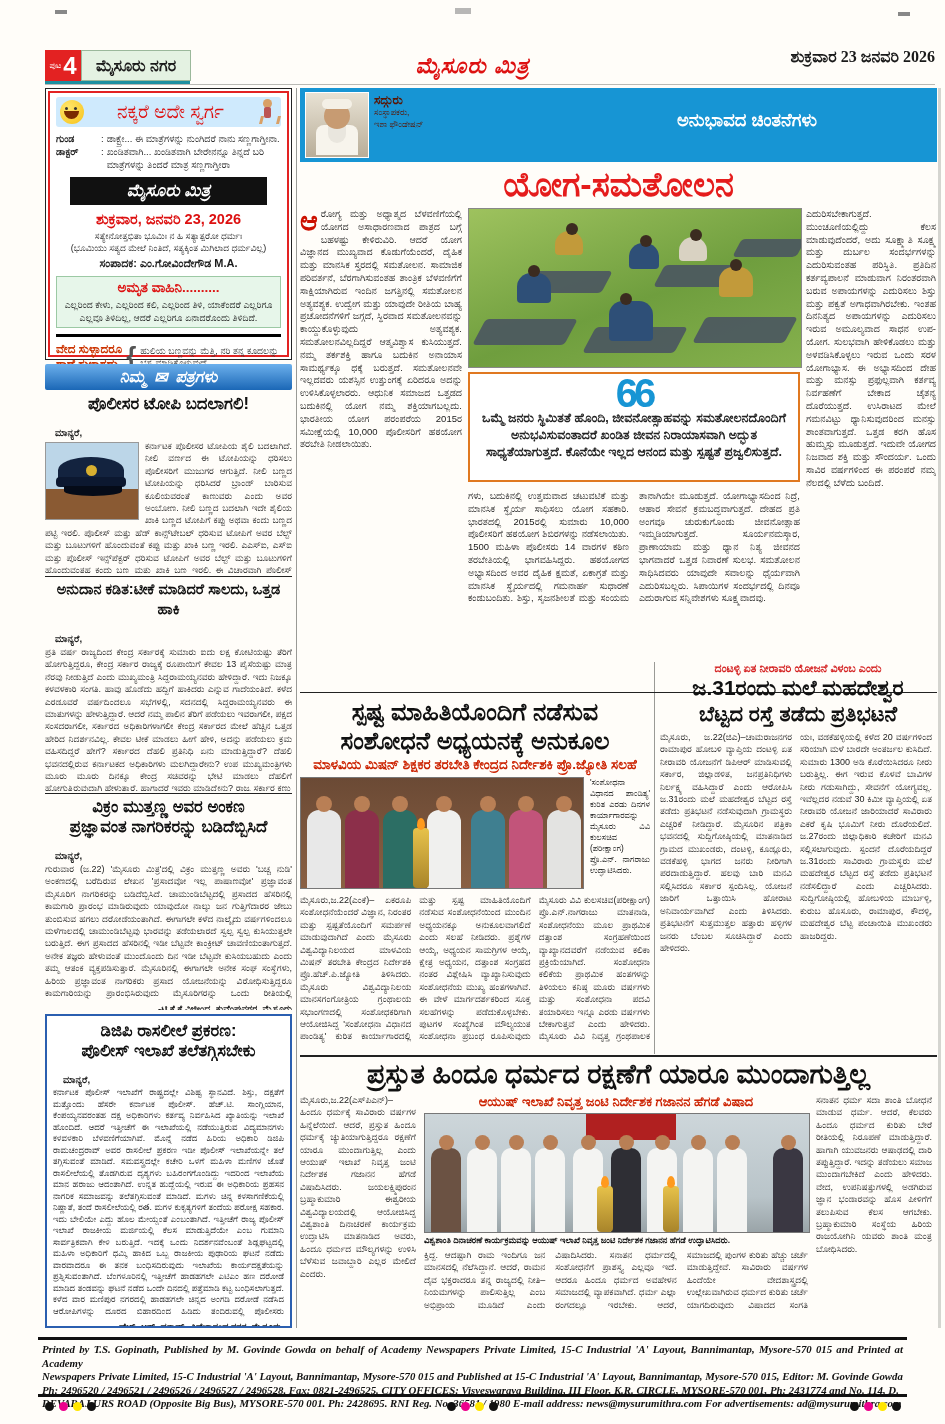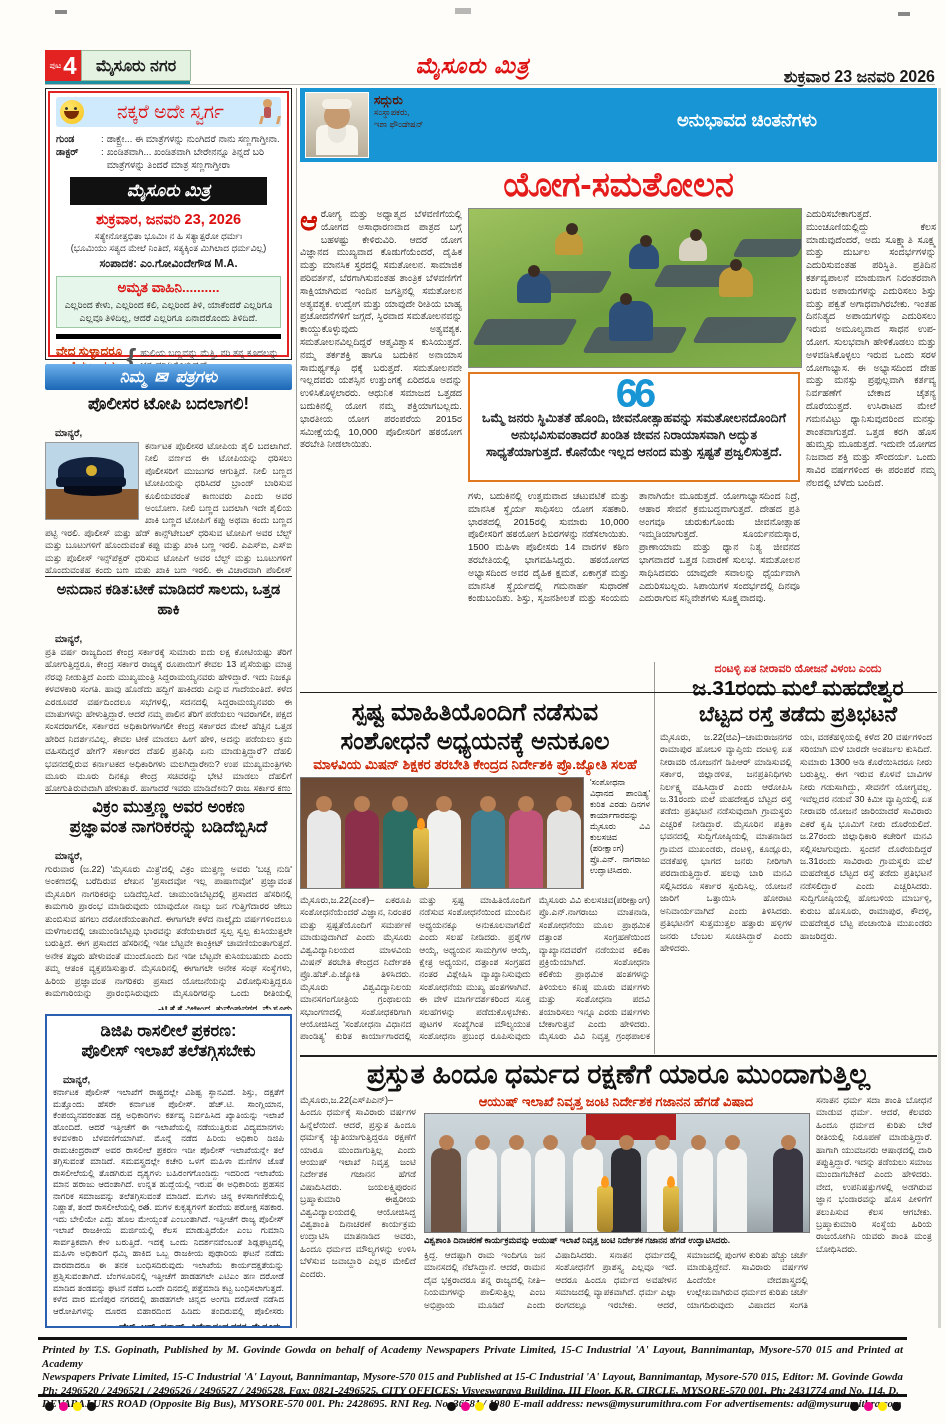--- a/index.html
+++ b/index.html
@@ -38,21 +38,21 @@
   .dlg .sp{width:42px;flex:0 0 auto;font-weight:bold;}
   .dlg .co{flex:0 0 auto;}
   .blackbar{background:#111;color:#fff;font-weight:bold;font-size:17px;text-align:center;
             padding:4px 0;margin:6px 14px 4px;font-style:italic;}
   .jdate{color:#dd1111;font-weight:bold;font-size:14.5px;text-align:center;margin:2px 0;}
   .motto{font-size:9px;text-align:center;line-height:12px;}
   .editorline{font-size:11px;font-weight:bold;text-align:center;margin-top:3px;}
   .amruta{background:#e7f6ea;border:1px solid #9cc9a4;margin-top:6px;padding:3px 5px;}
   .amruta .t{color:#dd1111;font-weight:bold;font-size:13.5px;text-align:center;}
   .amruta .x{font-size:9.3px;line-height:12.5px;text-align:center;margin-top:3px;}
-  .vedha{border-top:5px solid #000000;margin-top:6px;padding-top:4px;display:flex;align-items:center;gap:4px;}
+  .vedha{border-top:3px solid #000000;margin-top:6px;padding-top:4px;display:flex;align-items:center;gap:4px;}
   .vedha .l{color:#cc3300;font-weight:bold;font-size:12px;line-height:15px;white-space:nowrap;}
   .vedha .br{font-size:26px;color:#555;font-weight:bold;}
   .vedha .r{font-size:9.3px;line-height:12px;color:#333;}
   
   .letters-band{background:linear-gradient(180deg,#6cb0ec,#1b67b6);color:#fff;display:flex;align-items:center;
                 justify-content:center;gap:8px;font-weight:bold;font-style:italic;font-size:16px;border-radius:2px;}
   .lt-head{font-weight:bold;font-size:16.5px;text-align:center;line-height:20px;color:#111;}
   .capimg{float:left;width:92px;height:76px;margin:2px 6px 2px 0;background:linear-gradient(180deg,#bcd6e8 60%,#8a5a33 60%);
           position:relative;border:1px solid #999;}
   .capimg .top{position:absolute;left:12px;top:14px;width:66px;height:26px;background:#13233f;border-radius:50% 50% 10% 10%;}
@@ -119,21 +119,21 @@
   <div class="abs regmark" style="left:55px;top:10px;width:12px;height:4px;"></div>
   <div class="abs regmark" style="left:455px;top:8px;width:16px;height:6px;opacity:.6;"></div>
   <div class="abs regmark" style="left:898px;top:12px;width:12px;height:4px;"></div>
 
   <div class="abs pagebox" style="left:45px;top:50px;width:36px;height:31px;">
     <span class="lbl">ಪುಟ</span>
     <span class="num">4</span>
   </div>
   <div class="abs sectionbox" style="left:81px;top:50px;width:108px;height:29px;">ಮೈಸೂರು ನಗರ</div>
   <div class="abs masthead ct" style="left:360px;top:53px;width:225px;">ಮೈಸೂರು ಮಿತ್ರ</div>
-  <div class="abs dateline" style="left:690px;top:68px;width:245px;">ಶುಕ್ರವಾರ 23 ಜನವರಿ 2026</div>
+  <div class="abs dateline" style="left:690px;top:48px;width:245px;font-family:Liberation Serif, serif;">ಶುಕ್ರವಾರ 23 ಜನವರಿ 2026</div>
   <div class="abs" style="left:45px;top:81px;width:145px;height:3px;background:#1d8fa0;"></div>
   <div class="abs" style="left:45px;top:84px;width:890px;height:1px;background:#b9b9b4;"></div>
 
   <div class="abs vline" style="left:296px;top:88px;height:1240px;"></div>
   <div class="abs vline" style="left:654px;top:662px;height:392px;"></div>
   <div class="abs" style="left:938px;top:88px;width:3px;height:1240px;background:#d5d5d0;"></div>
 
   <div class="abs jokebox" style="left:45px;top:88px;width:247px;height:272px;box-sizing:border-box;">
     <div class="jokebox-in">
       <div class="joke-title">

